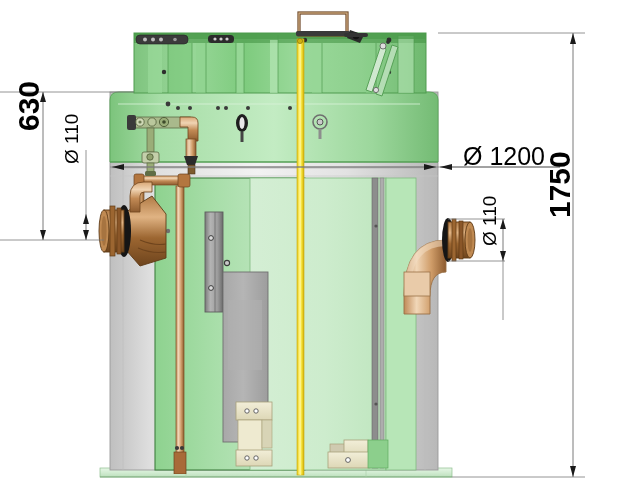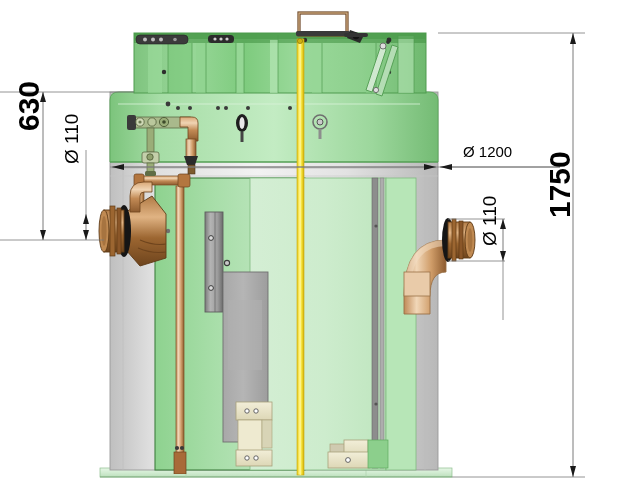--- a/index.html
+++ b/index.html
@@ -13,21 +13,21 @@
     color:#000000;
     white-space:nowrap;
     line-height:1;
     user-select:none;
   }
   .dim-bold{font-weight:bold;}
   #d630{left:14px;top:131px;font-size:30px;font-weight:bold;
         transform:rotate(-90deg);transform-origin:left top;}
   #d110L{left:62px;top:164px;font-size:19px;
          transform:rotate(-90deg);transform-origin:left top;}
-  #d1200{left:463px;top:144px;font-size:15px;}
+  #d1200{left:463px;top:144px;font-size:25px;}
   #d110R{left:480px;top:246px;font-size:19px;
          transform:rotate(-90deg);transform-origin:left top;}
   #d1750{left:545px;top:218px;font-size:30px;font-weight:bold;
          transform:rotate(-90deg);transform-origin:left top;}
 </style>
 </head>
 <body>
 
 <div id="stage">
 

